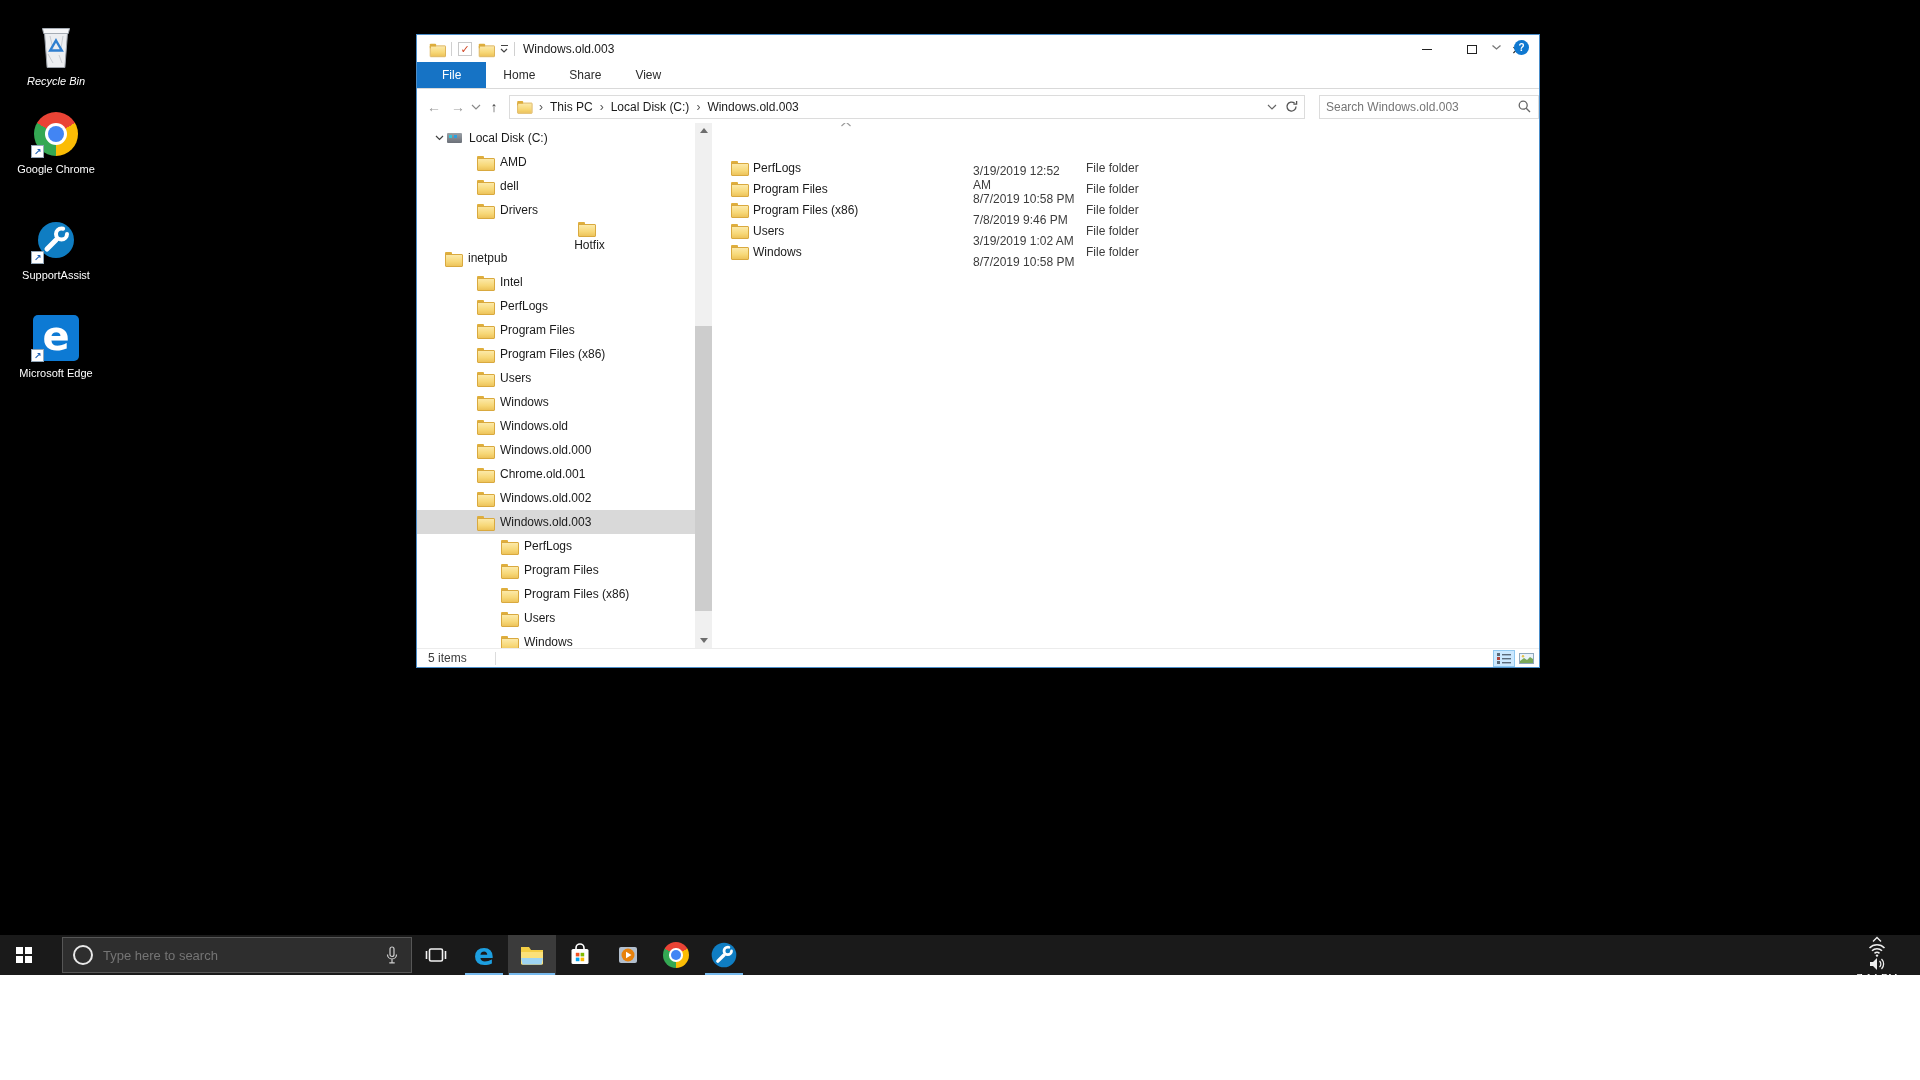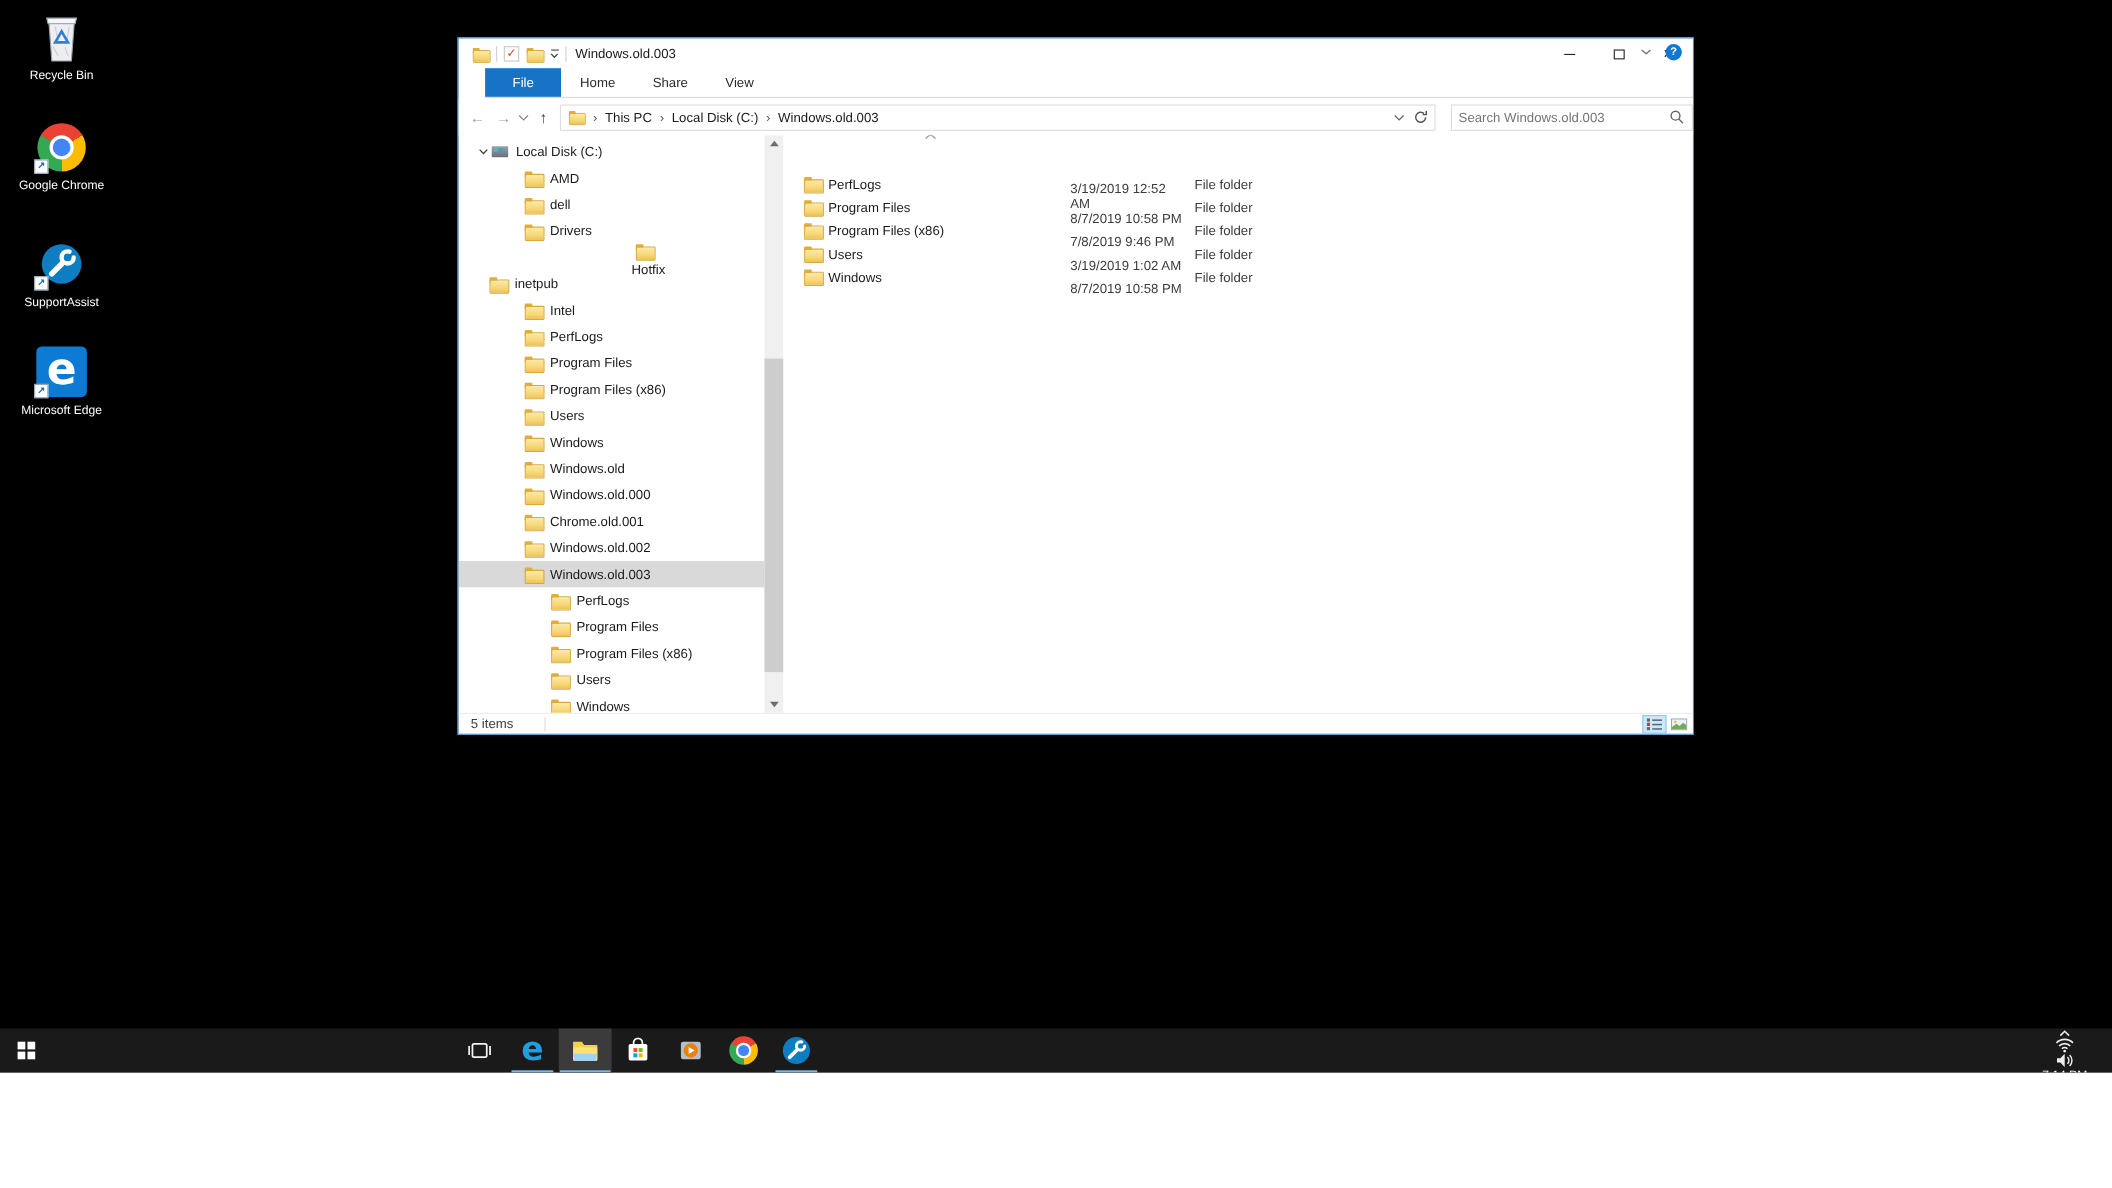--- a/index.html
+++ b/index.html
@@ -25,21 +25,21 @@
   .checkic { width:14px; height:14px; background:#fff; border:1px solid #c9c9c9; color:#d04423; font-size:11px; line-height:12px; text-align:center; font-weight:bold; }
   .qcaret { display:flex; flex-direction:column; align-items:center; }
   .qcaret .bar { width:7px; height:1px; background:#444; margin-bottom:2px; }
   .wtitle { font-size:12px; color:#1a1a1a; margin-left:8px; }
   .wctrls { position:absolute; right:0; top:0; height:28px; display:flex; }
   .wc { width:45px; height:28px; display:flex; align-items:center; justify-content:center; color:#222; }
   .wc-min i { display:block; width:10px; height:1px; background:#222; }
   .wc-max i { display:block; width:10px; height:9px; border:1px solid #222; }
   .wc-close { font-size:15px; line-height:15px; }
 
-  .tabbar { position:absolute; left:0; top:28px; right:0; height:26px; display:flex; align-items:flex-end; border-bottom:1px solid #d9d9d9;margin-left:24px; }
+  .tabbar { position:absolute; left:0; top:28px; right:0; height:26px; display:flex; align-items:flex-end; border-bottom:1px solid #d9d9d9; }
   .tab { height:26px; display:flex; align-items:center; padding:0 17px; font-size:12px; color:#2b2b2b; }
   .tab.active { background:#1673c5; color:#fff; padding:0 25px; }
   .ribbon-right { position:absolute; right:10px; top:5px; display:flex; align-items:center; gap:12px; }
   .helpdot { width:15px; height:15px; border-radius:50%; background:#0f78d0; color:#fff; font-size:10px; font-weight:bold; display:flex; align-items:center; justify-content:center; }
 
   .addressbar { position:absolute; left:0; top:55px; right:0; height:33px; display:flex; align-items:center; background:#fff; }
   .navbtns { display:flex; align-items:center; gap:2px; padding:0 4px 0 6px; }
   .navbtn { width:22px; text-align:center; font-size:14px; }
   .nav-back,.nav-fwd { color:#9a9a9a; }
   .nav-chev { color:#8a8a8a; }
@@ -120,21 +120,21 @@
   .tray { position:absolute; right:0; top:0; height:40px; display:flex; align-items:center; padding-right:10px;flex-direction:column; }
   .trayitem { display:flex; align-items:center; justify-content:center; height:40px; }
   .tr-chev { width:22px; } .tr-wifi { width:26px; } .tr-vol { width:26px; } .tr-ac { width:38px; }
   .clock { width:66px; text-align:center; color:#fff; font-size:11px; line-height:14px; }
 </style>
 </head>
 <body>
 
 <div class="screen">
 
-  <div class="desk-icon" style="top:10px;">
+  <div class="desk-icon" style="top:22px;font-style:italic;">
     <div class="iconwrap">
       <svg width="40" height="46" viewBox="0 0 40 46">
         <path d="M8.5 10 h23 l-2.6 34.5 h-17.8 z" fill="#eceef1" stroke="#9aa0a8"></path>
         <path d="M6.5 5.5 h27 l-1.2 5 h-24.6 z" fill="#f5f6f8" stroke="#a6acb4"></path>
         <path d="M14 13 l3 13 M27 13 l-2.5 15 M12 31 l5 9 M23 32 l3 8" stroke="#c9cdd3" fill="none"></path>
         <path d="M20 17.5 l5.8 10 h-11.6 z" fill="none" stroke="#2f7fd0" stroke-width="2.4"></path>
       </svg>
     </div>
     <div class="dlabel">Recycle Bin</div>
   </div>
@@ -506,20 +506,28 @@
 
   <div class="taskbar">
     <div class="startbtn">
       <span class="winlogo">
           <i></i>
           <i></i>
           <i></i>
           <i></i>
         </span>
     </div>
+    <div class="tsearch">
+      <span class="cortana-ring"></span>
+      <input placeholder="Type here to search" style="">
+      <svg class="mic" width="14" height="19" viewBox="0 0 14 19">
+        <rect x="5" y="1" width="4" height="9.5" rx="2" fill="none" stroke="#cfcfcf" stroke-width="1.2"></rect>
+        <path d="M2.5 8.5 a4.5 4.5 0 0 0 9 0 M7 13 v3.2 M4.3 16.8 h5.4" fill="none" stroke="#cfcfcf" stroke-width="1.2"></path>
+      </svg>
+    </div>
 
     <div class="ticons">
       <div class="tcell">
         <svg width="22" height="18" viewBox="0 0 22 18">
           <rect x="4.5" y="3" width="13" height="12" rx="1.5" fill="none" stroke="#f2f2f2" stroke-width="1.6"></rect>
           <path d="M1.5 5 v8 M20.5 5 v8" stroke="#f2f2f2" stroke-width="1.6"></path>
         </svg>
       </div>
       <div class="tcell running">
         <span class="edge-e">e</span>

